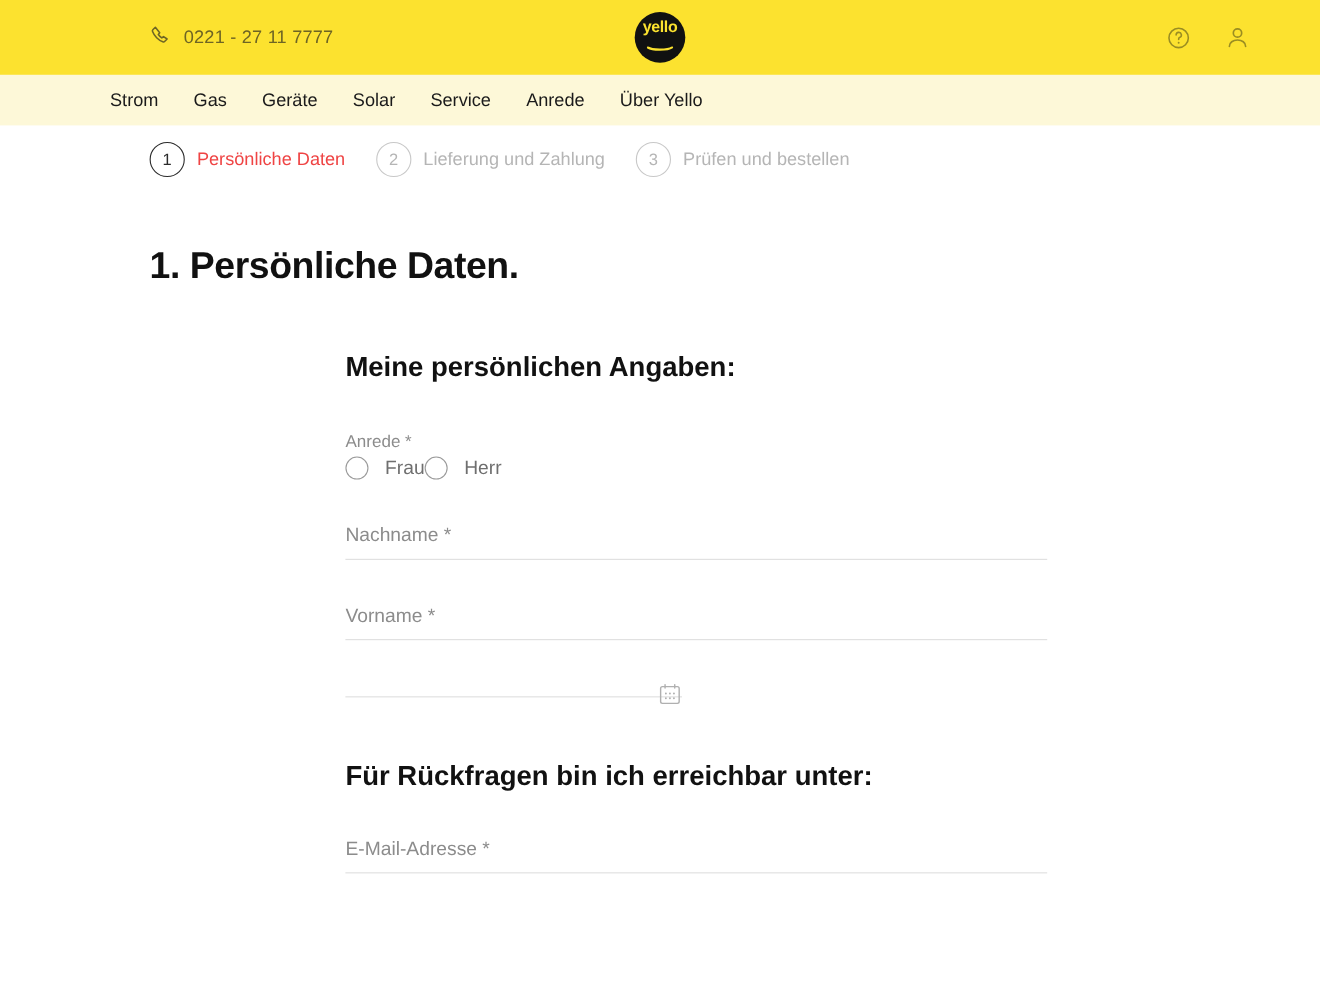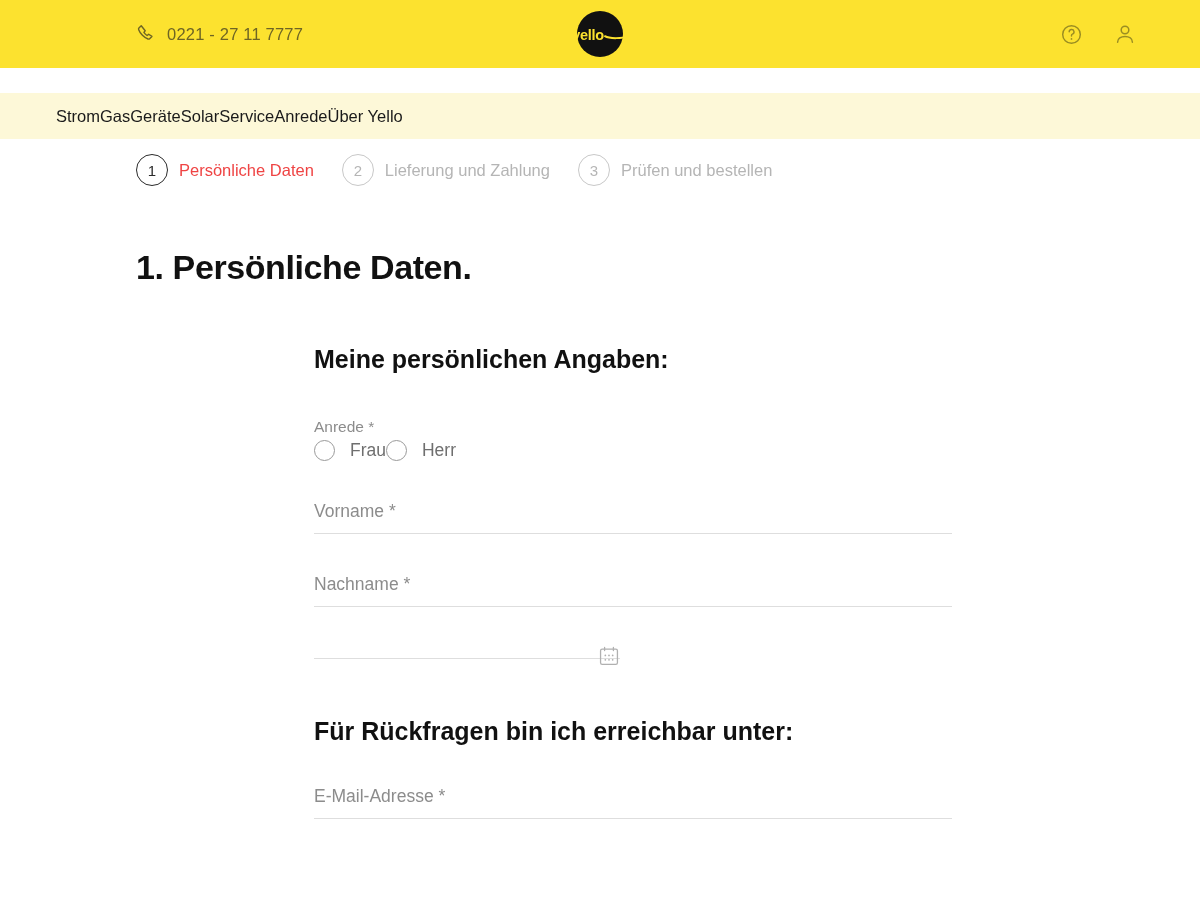--- a/index.html
+++ b/index.html
@@ -35,21 +35,21 @@
   .logo {
     position: absolute;
     left: 50%;
     top: 11px;
     transform: translateX(-50%);
     width: 46px;
     height: 46px;
     border-radius: 50%;
     background: #111111;
     display: flex;
-    flex-direction: row;
+    flex-direction: column;
     align-items: center;
     justify-content: center;
   }
   .logo-text {
     font-size: 14.5px;
     font-weight: bold;
     color: #FCE22F;
     line-height: 1;
     letter-spacing: -0.3px;
     margin-top: 2px;
@@ -73,22 +73,22 @@
     justify-content: center;
     cursor: pointer;
   }
 
   
   .navbar {
     height: 46px;
     background: #FDF8D8;
     display: flex;
     align-items: center;
-    padding-left: 56px;
-    margin-top: 25px;
+    padding-left: 100px;
+    gap: 32px;
   }
   .nav-item {
     font-size: 16.5px;
     color: #1a1a1a;
     cursor: pointer;
     white-space: nowrap;
   }
 
   
   .stepper {
@@ -277,25 +277,25 @@
       <span class="radio-mark"></span>
       <span class="radio-text">Frau</span>
     </label>
     <label class="radio-opt">
       <span class="radio-mark"></span>
       <span class="radio-text">Herr</span>
     </label>
   </div>
 
   <div class="input-field">
+    <input class="input-text" type="text" placeholder="Nachname *" style="">
+  </div>
+
+  <div class="input-field">
     <input class="input-text" type="text" placeholder="Vorname *" style="">
-  </div>
-
-  <div class="input-field">
-    <input class="input-text" type="text" placeholder="Nachname *" style="">
   </div>
 
   <div class="input-field short">
     <span class="cal-icon">
       <svg width="22" height="22" viewBox="0 0 24 24" fill="none" stroke="#b0b0b0" stroke-width="1.4">
         <rect x="2.8" y="4.6" width="18.4" height="16.6" rx="1.8"></rect>
         <path d="M7.2 2.6v3.4M16.8 2.6v3.4" stroke-linecap="round"></path>
         <g fill="#b0b0b0" stroke="none">
           <circle cx="8" cy="11.4" r="0.95"></circle>
             <circle cx="12" cy="11.4" r="0.95"></circle>

